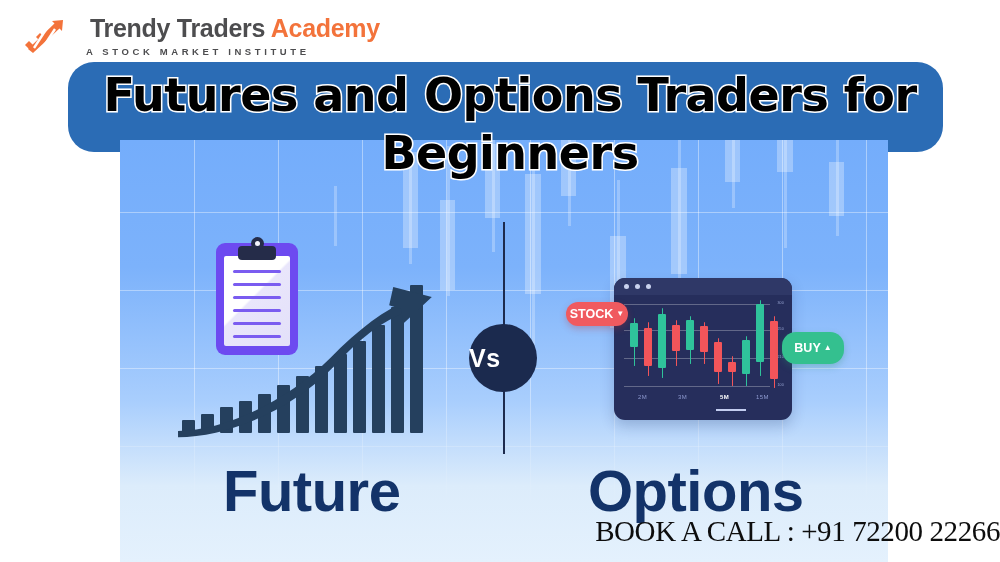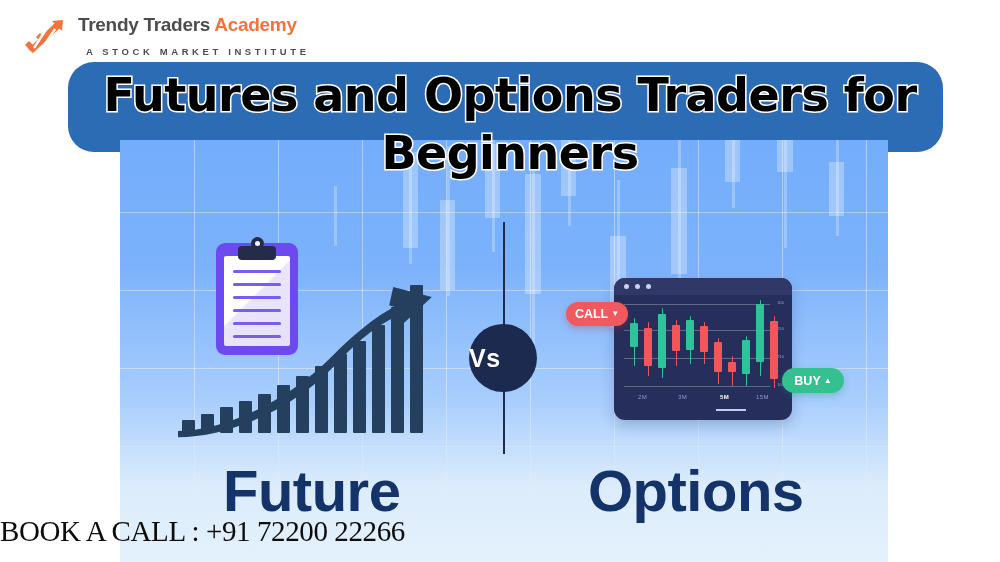--- a/index.html
+++ b/index.html
@@ -2,21 +2,21 @@
 <html><head>
 <meta charset="utf-8">
 <style>
   html,body{margin:0;padding:0;background:#ffffff;}
   body{width:1000px;height:562px;position:relative;overflow:hidden;
        font-family:"Liberation Sans",sans-serif;}
 
   
   .logo-wrap{position:absolute;left:22px;top:10px;width:330px;height:52px;}
   .logo-mark{position:absolute;left:0;top:8px;width:44px;height:36px;}
-  .logo-text{position:absolute;left:56px;top:4px;font-size:19px;font-weight:bold;
+  .logo-text{position:absolute;left:68px;top:4px;font-size:25px;font-weight:bold;
              letter-spacing:-.3px;white-space:nowrap;color:#4d4d4f;}
   .logo-text .accent{color:#f3733b;}
   .logo-sub{position:absolute;left:64px;top:36px;font-size:9.5px;font-weight:bold;
             letter-spacing:3.6px;color:#4d4d4f;white-space:nowrap;}
 
   
   .banner{position:absolute;left:68px;top:62px;width:875px;height:90px;
           background:#2b6cb5;border-radius:26px;}
   .banner-title{position:absolute;left:70px;top:66px;width:880px;
                 text-align:center;font-size:46px;line-height:58px;
@@ -83,29 +83,29 @@
   .cw{position:absolute;width:1.4px;border-radius:1px;}
   .tfrow{position:absolute;left:10px;right:10px;bottom:8px;height:18px;}
   .tf{position:absolute;top:0;font-size:6px;color:#8e9ad0;letter-spacing:.4px;}
   .tf.active{color:#ffffff;font-weight:bold;}
   .tf-underline{position:absolute;bottom:1px;left:95px;width:34px;height:1.6px;background:#c3cdf0;}
 
   .badge{position:absolute;border-radius:14px;display:flex;align-items:center;
          justify-content:center;gap:3px;font-weight:bold;color:#fff;}
   .badge-sell{left:566px;top:302px;width:62px;height:24px;background:#f05a5f;
               font-size:12.5px;box-shadow:0 3px 7px rgba(180,50,60,.3);}
-  .badge-buy{left:782px;top:332px;width:62px;height:25px;background:#34c08f;
-             font-size:12.5px;box-shadow:0 3px 7px rgba(40,140,110,.3);margin-top:36px;}
+  .badge-buy{left:782px;top:332px;width:62px;height:32px;background:#34c08f;
+             font-size:12.5px;box-shadow:0 3px 7px rgba(40,140,110,.3);}
   .tri{font-size:8px;line-height:1;}
 
   
   .lbl{position:absolute;font-size:58px;font-weight:bold;color:#133369;
        letter-spacing:-.5px;}
 
-  .cta{position:absolute;left:0;top:515px;width:1000px;text-align:left;
+  .cta{position:absolute;left:0;top:515px;width:1000px;text-align:right;
        font-family:"Liberation Serif","DejaVu Serif",serif;
        font-size:29px;color:#0d0d0d;letter-spacing:-.4px;z-index:9;}
 </style>
 </head>
 <body>
 
 <div class="logo-wrap">
   <svg class="logo-mark" viewBox="0 0 44 36">
     <g fill="#f3733b">
       <path d="M4 30 L32 4 L38 11 L10 34 Z" opacity="0"></path>
@@ -250,21 +250,21 @@
   <div class="divider" style="left:383px;top:82px;"></div>
   <div class="vs" style="left:349px;top:184px;">
     <span>Vs</span>
   </div>
 
   <div class="lbl" style="left:103px;top:317px;">Future</div>
   <div class="lbl" style="left:468px;top:317px;text-align:right;">Options</div>
 </div>
 
 <div class="badge badge-sell">
-  <span>CALL</span>
+  <span>STOCK</span>
   <span class="tri">▼</span>
 </div>
 <div class="badge badge-buy">
   <span>BUY</span>
   <span class="tri">▲</span>
 </div>
 
 <div class="cta">BOOK A CALL : +91 72200 22266</div>
 
 </body></html>

